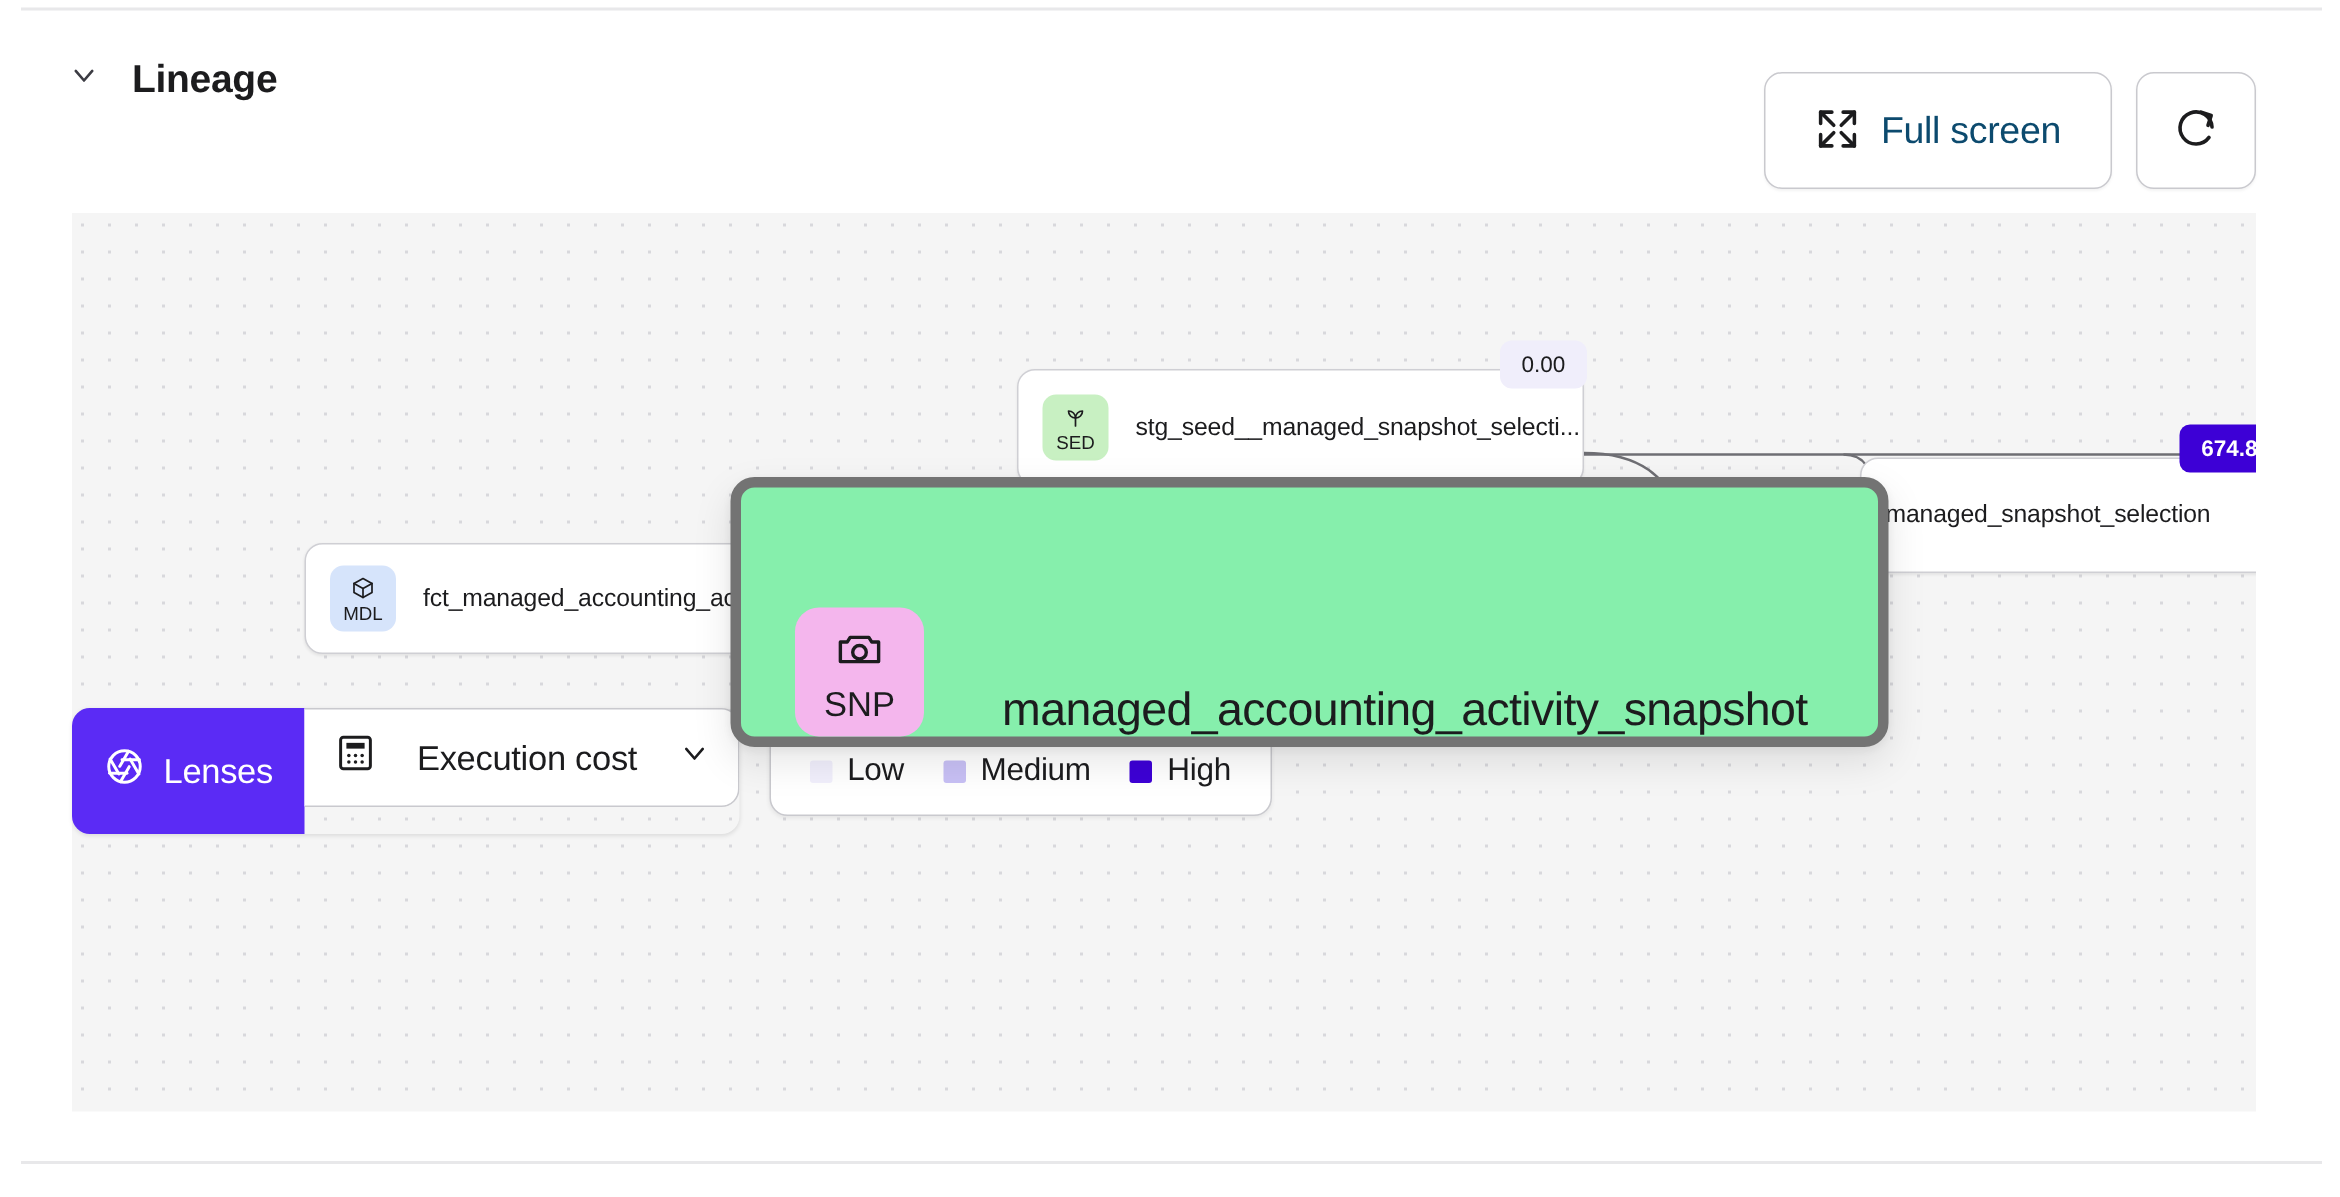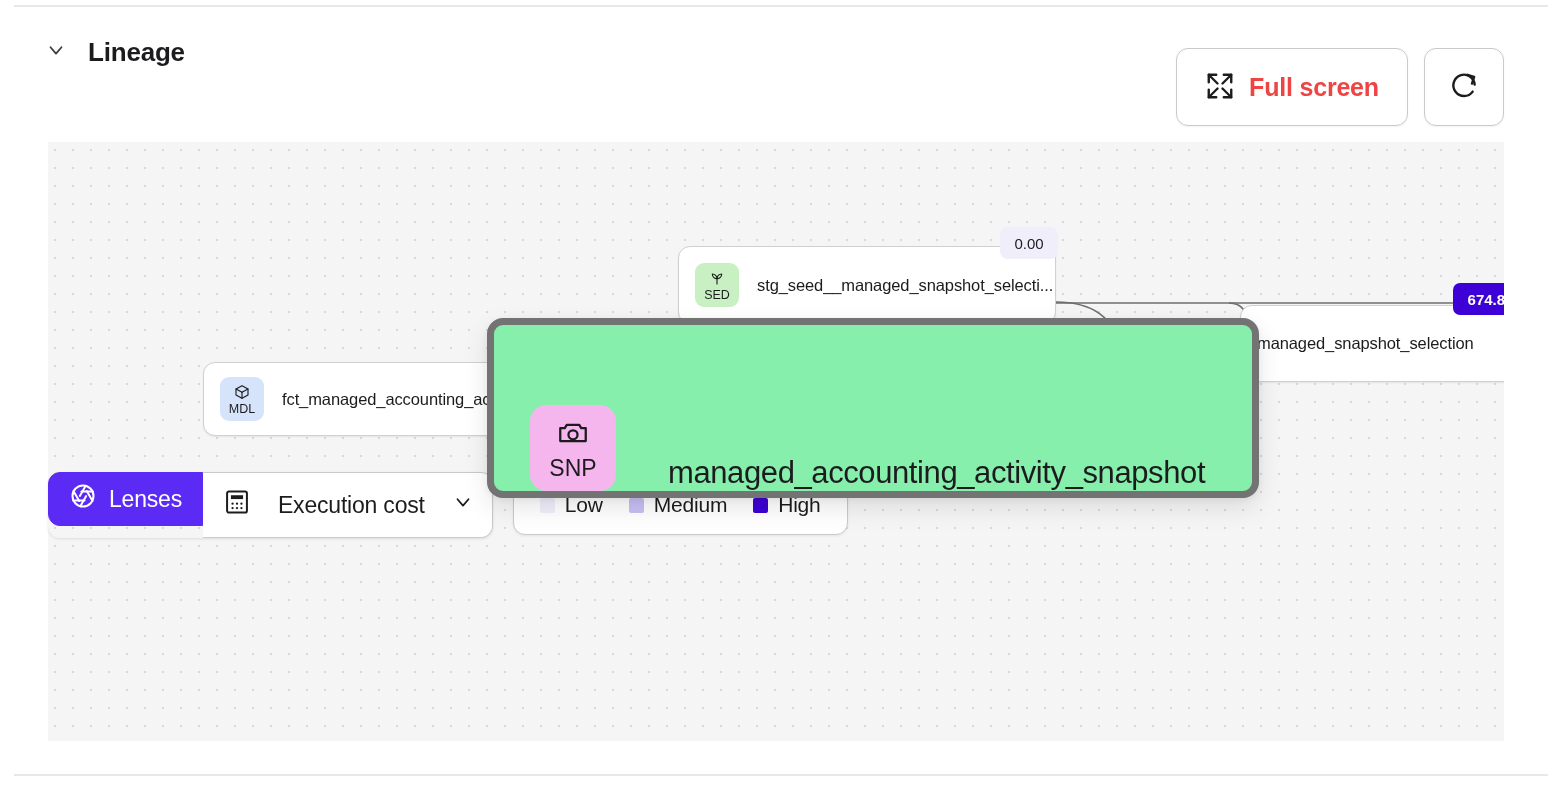--- a/index.html
+++ b/index.html
@@ -117,37 +117,36 @@
   }
   .hover-badge .bt { font-size: 23px; color:#1c1c1e; line-height:1; }
   .hover-title { font-size: 31px; color: #1c1c1e; letter-spacing: -0.4px; white-space: nowrap; }
 
   
   .ctrl-row { position:absolute; right: 56px; top: 48px; display:flex; gap: 16px; z-index: 20; }
   .ctrl-btn {
     background:#ffffff; border:1px solid #c9c9ce; border-radius: 12px;
     display:flex; align-items:center; justify-content:center; gap:14px;
     cursor:pointer; box-shadow: 0 1px 2px rgba(0,0,0,0.05);
-    color:#ef4444;
-    font-weight:bold;
+    color:#0c4a6e;
   }
   #btn-fullscreen { width: 232px; height: 78px; padding: 0 22px; }
   #btn-refresh { width: 80px; height: 78px; }
   .ctrl-label { font-size: 25px; letter-spacing:-0.2px; }
 
   
   .bottom-row { position:absolute; left: 48px; top: 472px; display:flex; align-items:center; gap: 20px; z-index: 20; }
   .lens-group {
     display:flex; align-items:stretch;
     border-radius: 12px; box-shadow: 0 1px 3px rgba(0,0,0,0.10);
   }
   .lens-btn {
     background: #5b2bf5; color:#ffffff;
     display:flex; align-items:center; gap: 12px;
-    padding: 12px 20px; height: 54px;
+    padding: 12px 20px; height: 84px;
     border-radius: 12px 0 0 12px; border: 1px solid #5b2bf5;
     cursor: pointer; font-size: 23px; letter-spacing:-0.2px;
   }
   .lens-select {
     background:#ffffff; color:#1c1c1e;
     display:flex; align-items:center; gap: 27px;
     padding: 0 18px 0 20px; height: 66px;
     border: 1px solid #c9c9ce; border-left: none;
     border-radius: 0 12px 12px 0;
     cursor: pointer; font-size: 23px; letter-spacing:-0.2px;

